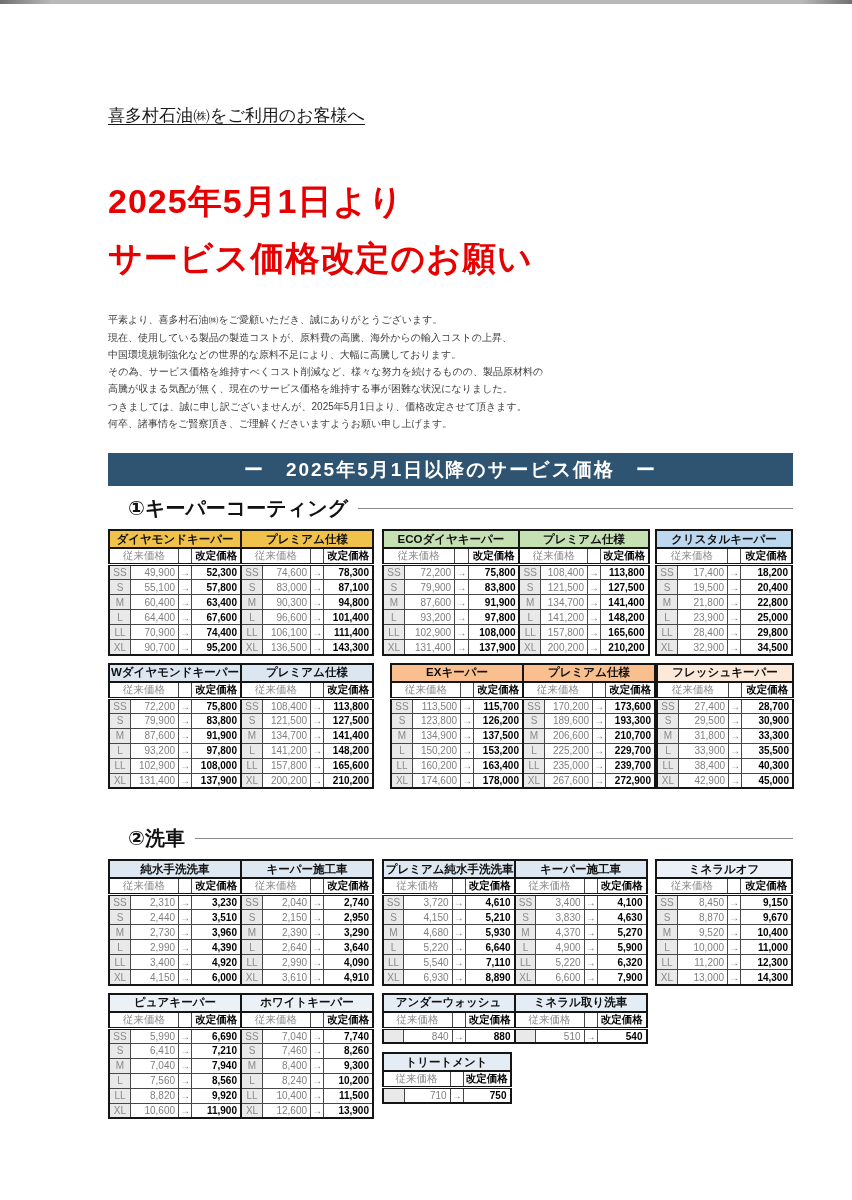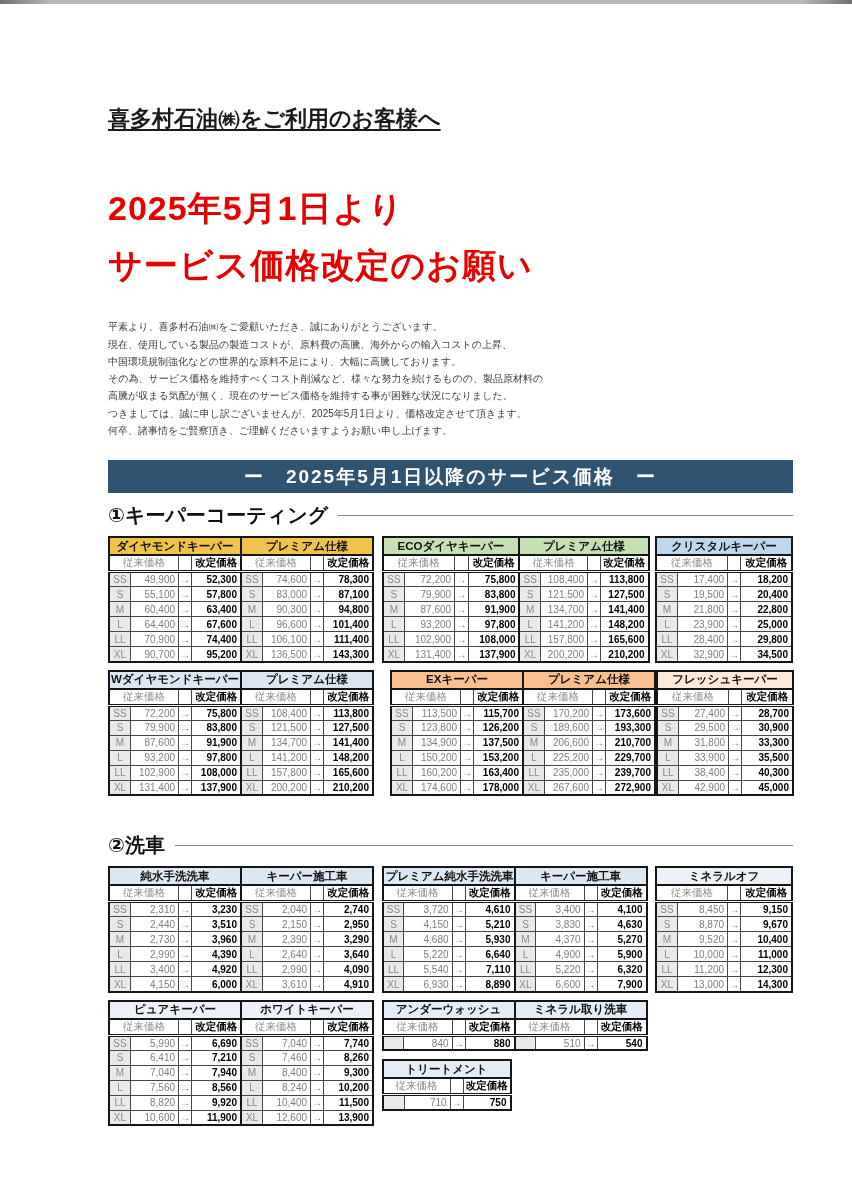--- a/index.html
+++ b/index.html
@@ -11,39 +11,39 @@
     overflow: hidden;
     position: relative;
   }
   .top-strip {
     position: absolute; top: 0; left: 0; width: 852px; height: 4px;
     background: linear-gradient(90deg,#707070,#b9b9b9 6%,#b9b9b9 94%,#707070);
   }
   .content { padding: 104px 59px 0 108px; width: 852px; }
 
   .greeting {
-    font-size: 22px; font-weight: bold; color: #1a1a1a;
+    font-size: 17px; font-weight: normal; color: #1a1a1a;
     text-decoration: underline; text-underline-offset: 3px;
   }
   .big-title {
     margin-top: 46px;
     font-size: 34px; font-weight: bold; line-height: 1.68;
     letter-spacing: 1px;
   }
   .body-text { margin-top: 24px; font-size: 10px; line-height: 1.73; color: #3d3d3d; }
 
   .banner {
     margin-top: 21px; height: 33px; width: 685px;
     display: flex; align-items: center; justify-content: center;
     color: #ffffff; font-size: 19px; font-weight: bold; letter-spacing: 2px;
   }
 
   .section-heading {
     margin-top: 9px; display: flex; align-items: center;
-    font-size: 20px; font-weight: bold; color: #111;
+    font-size: 20px; font-weight: bold; color: #111; margin-left: 20px;
   }
   .section-heading .rule { flex: 1; border-top: 1.5px solid #8a8a8a; margin-left: 10px; }
   .sec2 { margin-top: 36px; }
 
   .trow { display: flex; justify-content: space-between; margin-top: 7px; width: 685px; }
   .tcol { display: flex; flex-direction: column; }
   .tgroup { display: flex; }
   .tgroup + .tgroup { margin-top: 8px; }
   .tgroup .ptable + .ptable { margin-left: -2px; }
 

